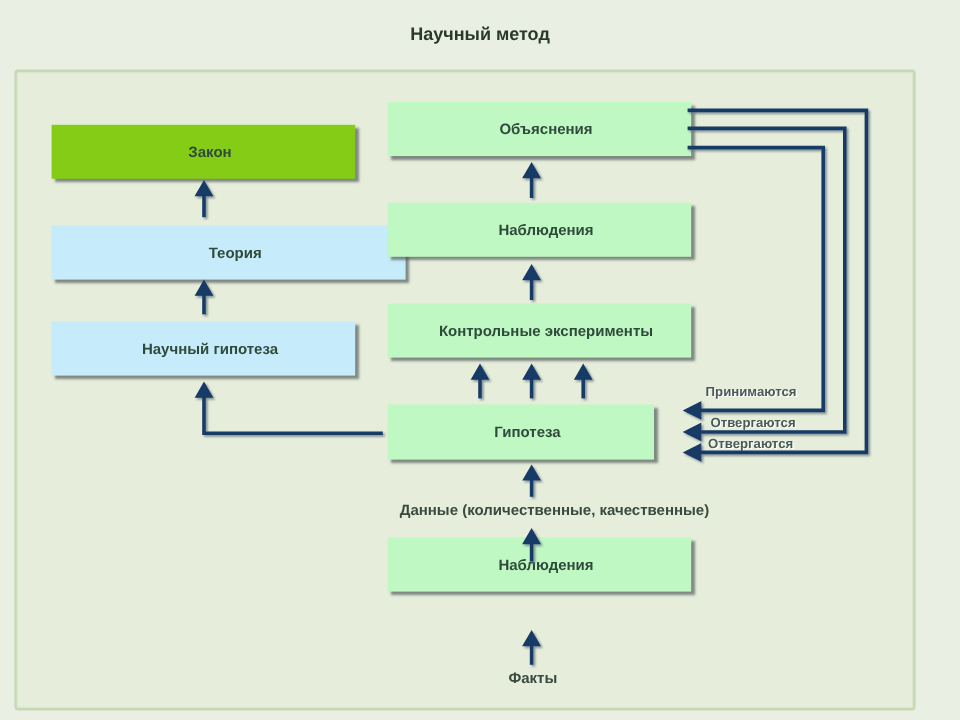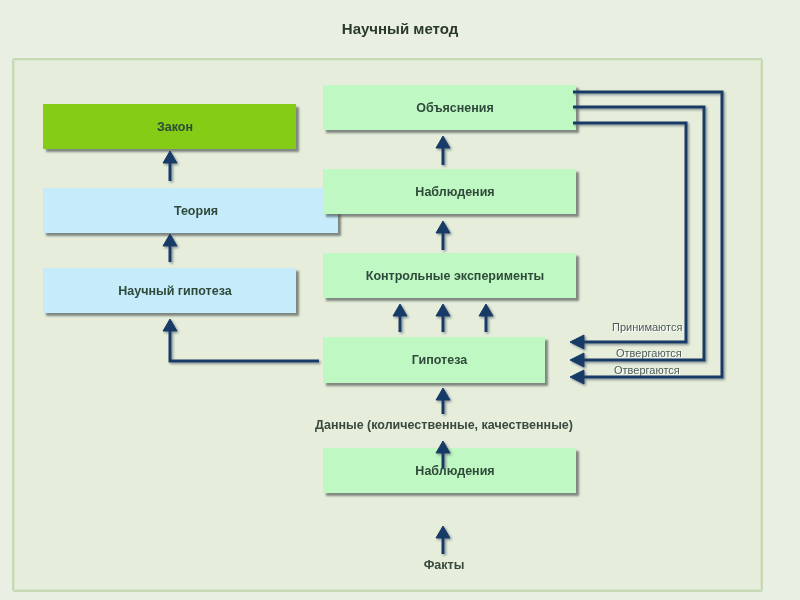--- a/index.html
+++ b/index.html
@@ -10,41 +10,41 @@
   .frame{position:absolute;left:12px;top:58px;width:747px;height:530px;
          border:2px solid #c6d8b4;border-radius:3px;background:#e6eedb;
          box-shadow:inset 0 0 0 1px #dbe6cf;}
   .box{position:absolute;display:flex;align-items:center;justify-content:center;
        font-weight:bold;font-size:12.5px;color:#2f4a3a;
        box-shadow:3px 3px 2px rgba(70,80,80,0.65);padding-left:11px;}
   .orange{background:#fde6cb;}
   .blue{background:#c6ebfb;}
   .green{background:#bff8c3;}
   .label{position:absolute;font-weight:bold;font-size:12.5px;color:#3a4a40;white-space:nowrap;}
-  .small{position:absolute;font-weight:normal;font-size:11px;color:#4a5a55;white-space:nowrap;
-         text-shadow:1px 1px 0 #fff;margin-left:24px;}
+  .small{position:absolute;font-weight:bold;font-size:11px;color:#4a5a55;white-space:nowrap;
+         text-shadow:1px 1px 0 #fff;}
   svg.overlay{position:absolute;left:0;top:0;}
 </style>
 </head>
 <body>
 
 <div class="title">Научный метод</div>
 <div class="frame"></div>
 
 <div class="box orange" style="left: 43px; top: 104px; width: 242px; height: 45px; background: #84cc16;">Закон</div>
 <div class="box blue" style="left: 43px; top: 188px; width: 284px; height: 45px; background: rgb(198, 235, 251);">Теория</div>
 <div class="box blue" style="left: 43px; top: 268px; width: 242px; height: 45px; background: rgb(198, 235, 251);">Научный гипотеза</div>
 
 <div class="box green" style="left: 323px; top: 85px; width: 242px; height: 45px; background: rgb(191, 248, 195);">Объяснения</div>
 <div class="box green" style="left: 323px; top: 169px; width: 242px; height: 45px; background: rgb(191, 248, 195);">Наблюдения</div>
 <div class="box green" style="left: 323px; top: 253px; width: 242px; height: 45px; background: rgb(191, 248, 195);">Контрольные эксперименты</div>
 <div class="box green" style="left: 323px; top: 337px; width: 211px; height: 46px; background: rgb(191, 248, 195);">Гипотеза</div>
 <div class="box green" style="left: 323px; top: 448px; width: 242px; height: 45px; background: rgb(191, 248, 195);">Наблюдения</div>
 
-<div class="label" style="left:297px;top:418px;width:294px;text-align:center;">Данные (количественные, качественные)</div>
+<div class="label" style="left:297px;top:418px;width:294px;text-align:right;">Данные (количественные, качественные)</div>
 <div class="label" style="left:404px;top:558px;width:80px;text-align:center;">Факты</div>
 
 <div class="small" style="left:588px;top:321px;">Принимаются</div>
 <div class="small" style="left:592px;top:347px;">Отвергаются</div>
 <div class="small" style="left:590px;top:364px;">Отвергаются</div>
 
 <svg class="overlay" width="800" height="600">
   <defs>
     <filter id="sh" x="-20%" y="-20%" width="140%" height="140%">
       <feDropShadow dx="1.5" dy="1.5" stdDeviation="0.8" flood-color="#6b7a86" flood-opacity="0.8"></feDropShadow>

